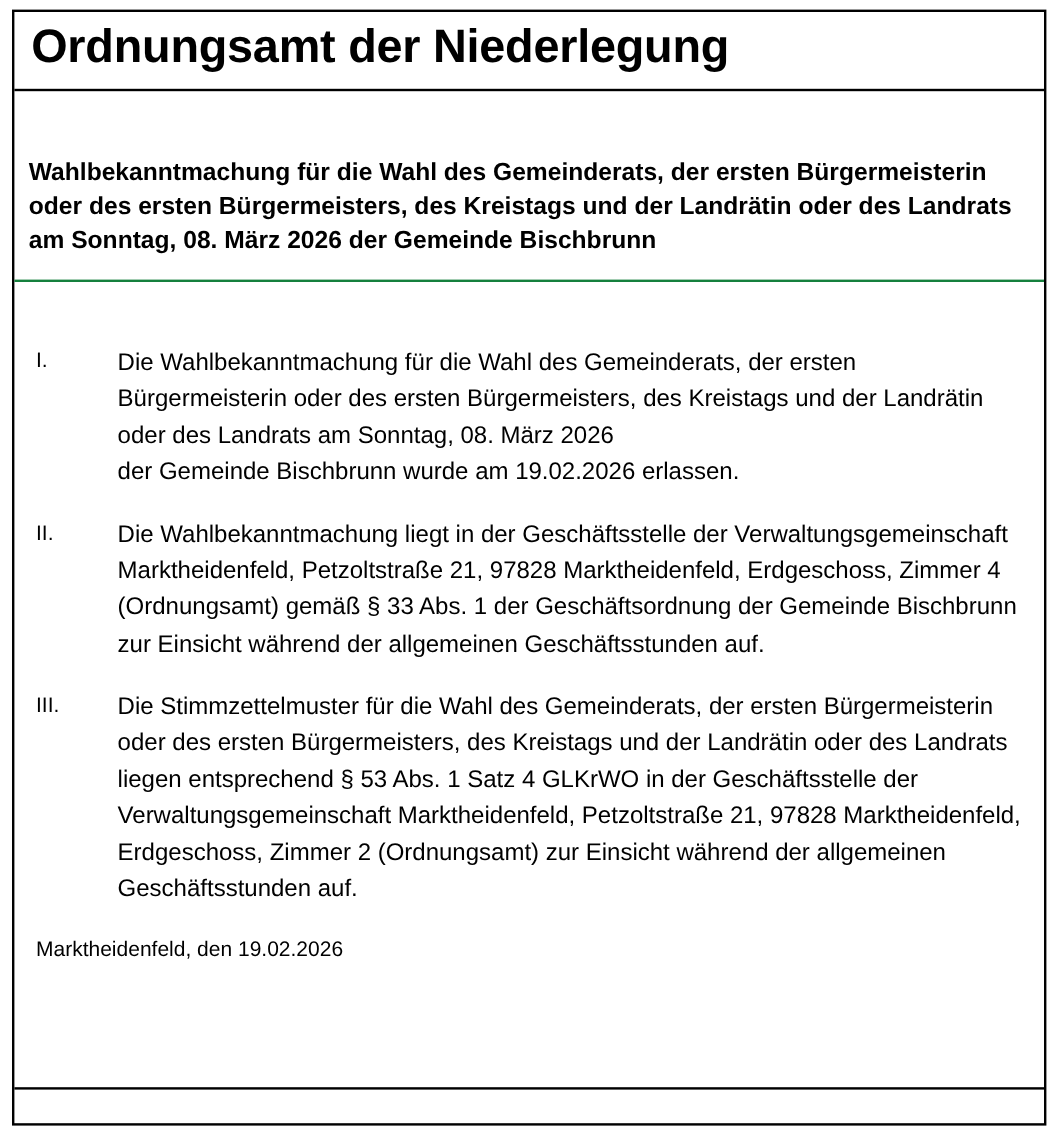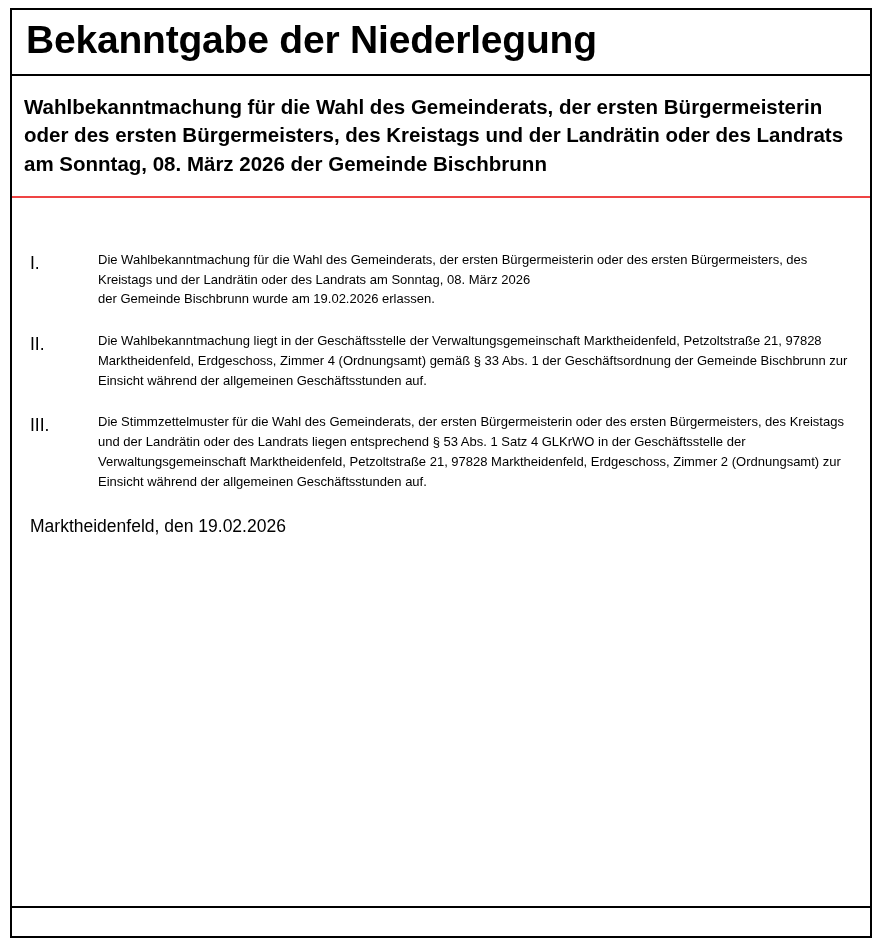--- a/index.html
+++ b/index.html
@@ -40,22 +40,23 @@
     padding: 9px 14px 13px 14px;
   }
   .title-text {
     font-size: 39px;
     font-weight: bold;
     line-height: 1.08;
     letter-spacing: -0.2px;
     white-space: nowrap;
   }
   .band-subtitle {
-    border-bottom: 2px solid #ef4444;
+    border-bottom: 2px solid #15803d;
     padding: 17px 16px 18px 12px;
+    margin-top: 37px;
   }
   .subtitle-text {
     font-size: 20.5px;
     font-weight: bold;
     line-height: 1.38;
   }
   .band-body {
     padding: 0;
   }
   .body-inner {
@@ -66,21 +67,21 @@
     align-items: flex-start;
     margin-bottom: 22px;
   }
   .clause-num {
     flex: 0 0 68px;
     font-size: 17.5px;
     line-height: 1.52;
   }
   .clause-text {
     flex: 1 1 auto;
-    font-size: 13px;
+    font-size: 20px;
     line-height: 1.52;
     white-space: pre-line;
   }
   .signature-line {
     margin-left: 0px;
     font-size: 17.5px;
     line-height: 1.5;
   }
   .bottom-rule {
     position: absolute;
@@ -90,21 +91,21 @@
     border-top: 2px solid #000000;
   }
 </style>
 </head>
 <body>
 
 <div class="page">
   <div class="doc-frame">
 
     <div class="band band-title">
-      <div class="title-text">Bekanntgabe der Niederlegung</div>
+      <div class="title-text">Ordnungsamt der Niederlegung</div>
     </div>
 
     <div class="band band-subtitle">
       <div class="subtitle-text">Wahlbekanntmachung für die Wahl des Gemeinderats, der ersten Bürgermeisterin oder des ersten Bürgermeisters, des Kreistags und der Landrätin oder des Landrats am Sonntag, 08. März 2026 der Gemeinde Bischbrunn</div>
     </div>
 
     <div class="band band-body">
       <div class="body-inner">
 
         <div class="clause">

